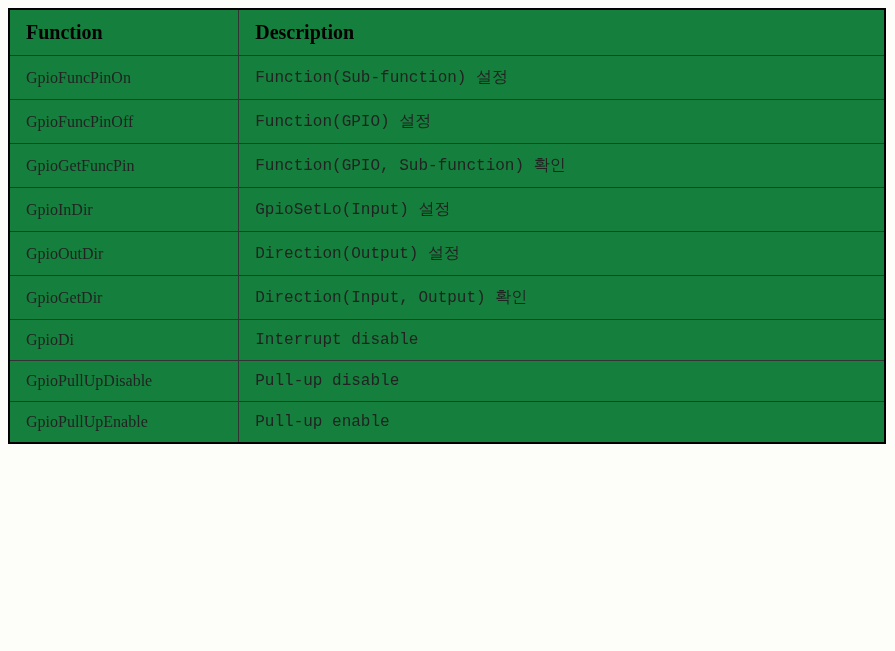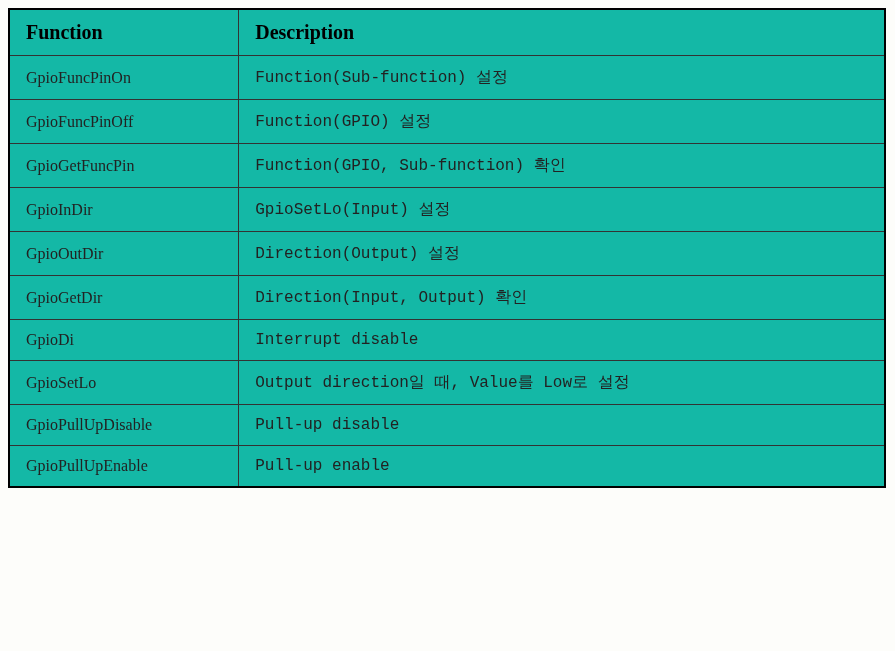--- a/index.html
+++ b/index.html
@@ -4,21 +4,21 @@
   <style>
     body {
       margin: 0;
       padding: 8px;
       font-family: Georgia, 'Times New Roman', serif;
       background: #fdfdfa;
     }
     table {
       border-collapse: collapse;
       width: 878px;
-      background: #14b8a6;
+      background: #15803d;
     }
     th, td {
       border: 1px solid #333;
       padding: 11px 16px;
       text-align: left;
       vertical-align: middle;
       font-size: 16px;
       color: #222;
     }
     th {
@@ -87,24 +87,20 @@
     </tr>
     <tr>
       <td>GpioGetDir</td>
       <td>Direction(Input, Output) 확인</td>
     </tr>
     <tr>
       <td>GpioDi</td>
       <td>Interrupt disable</td>
     </tr>
     <tr>
-      <td>GpioSetLo</td>
-      <td>Output direction일 때, Value를 Low로 설정</td>
-    </tr>
-    <tr>
       <td>GpioPullUpDisable</td>
       <td>Pull-up disable</td>
     </tr>
     <tr>
       <td>GpioPullUpEnable</td>
       <td>Pull-up enable</td>
     </tr>
   </tbody>
 </table>
 

